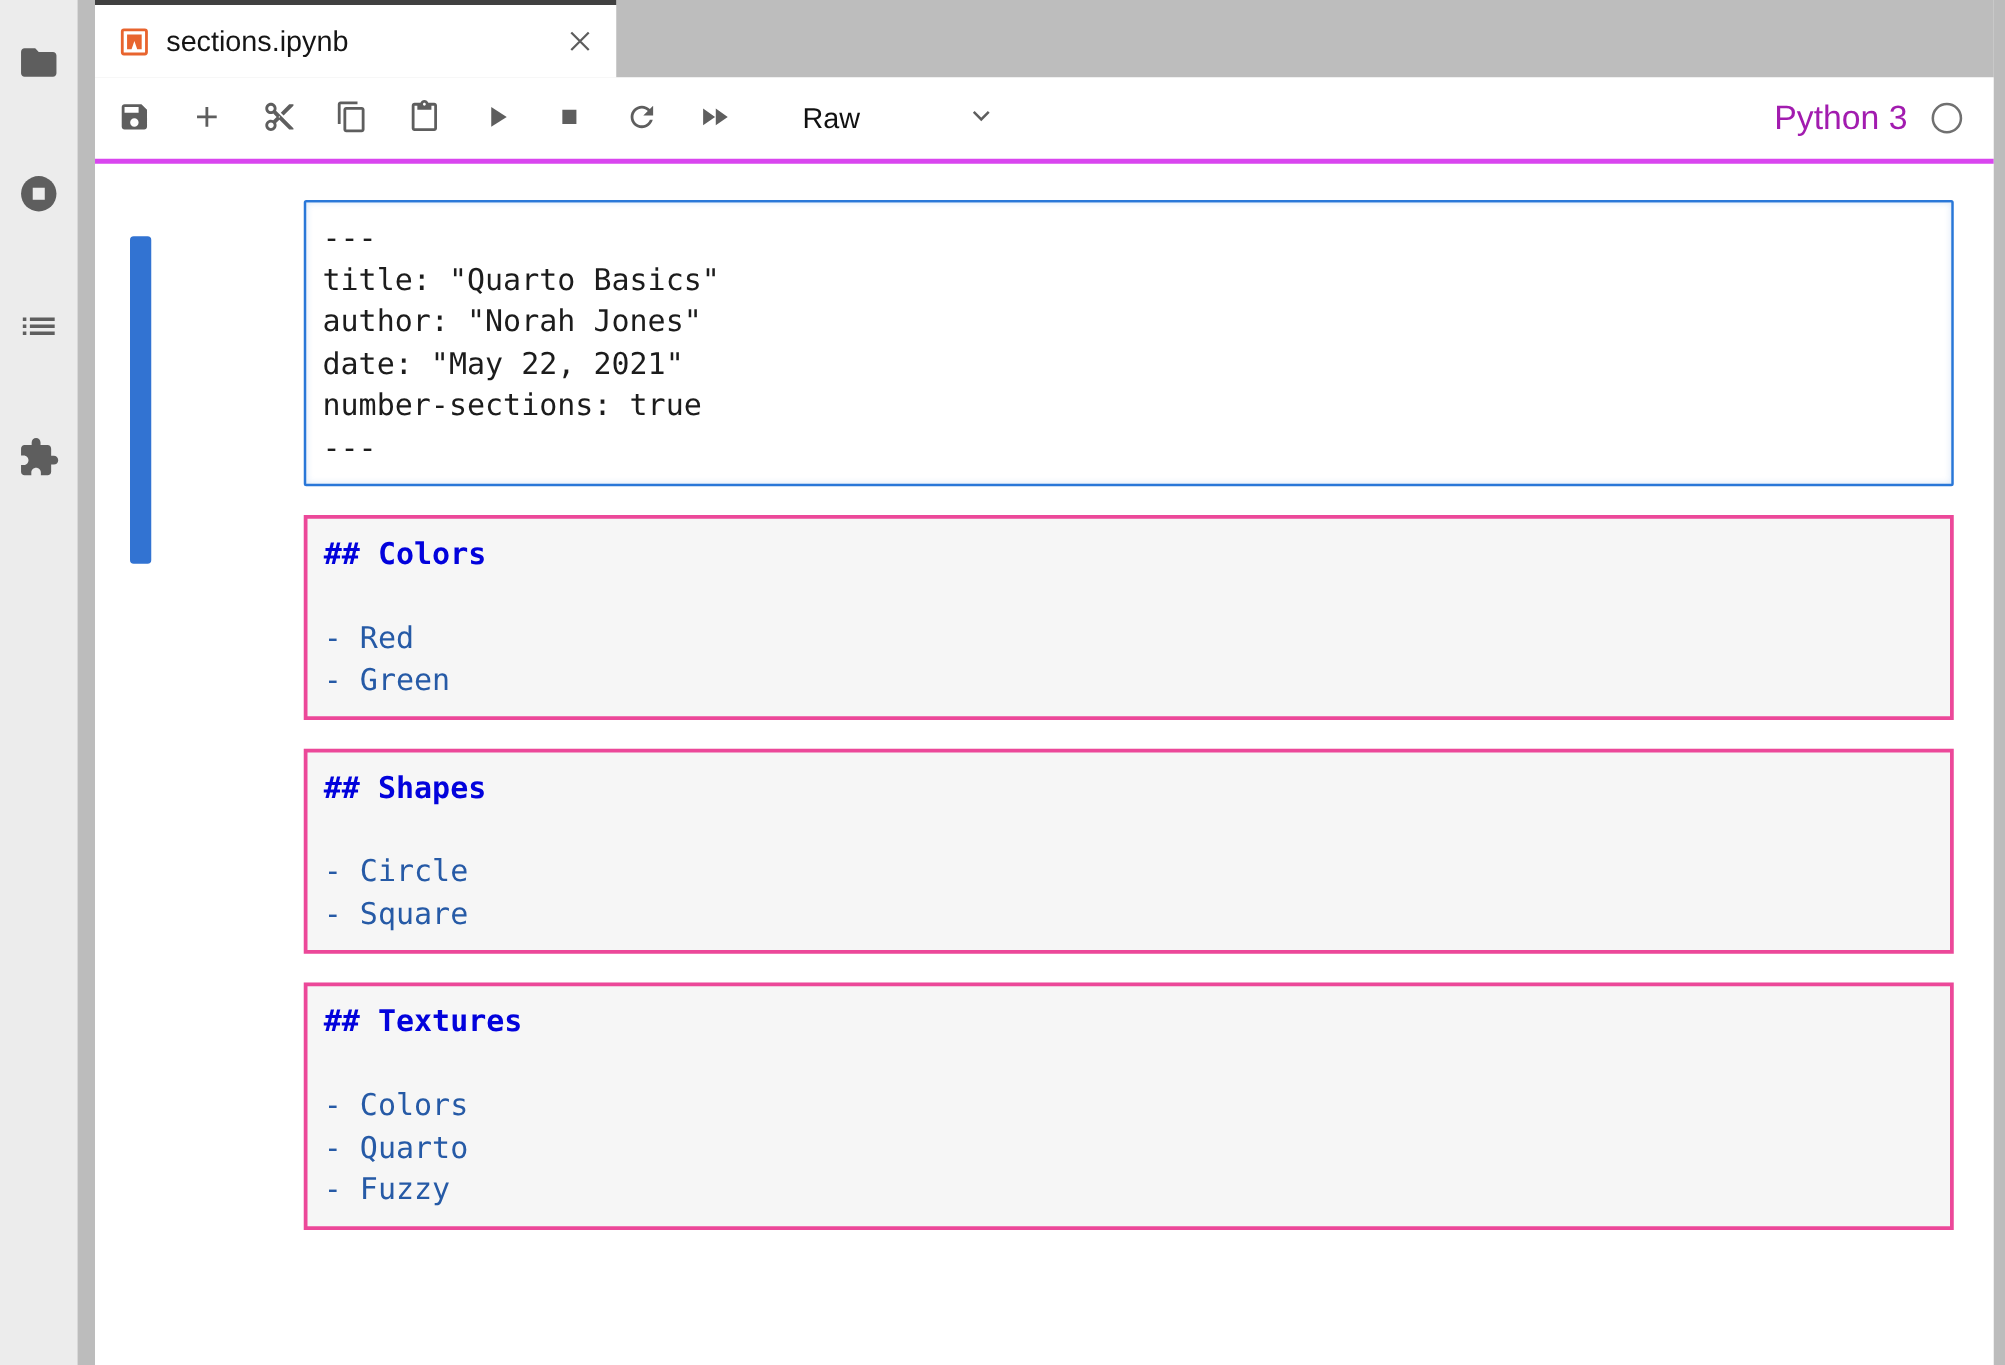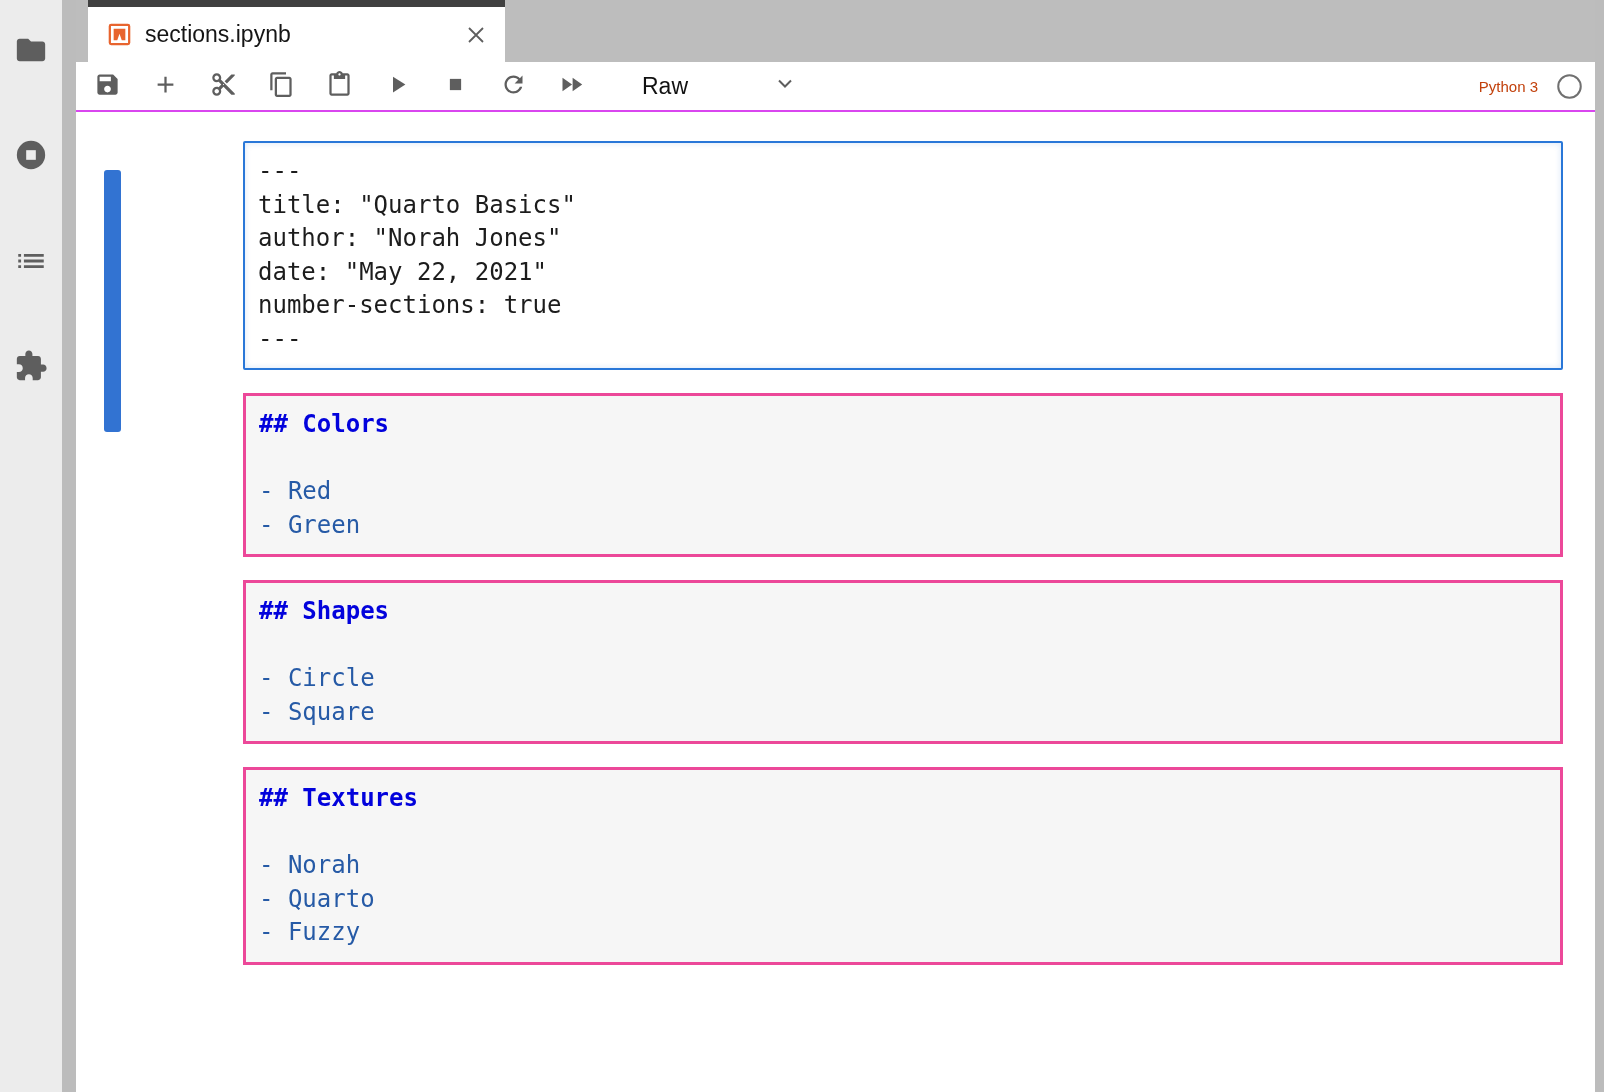--- a/index.html
+++ b/index.html
@@ -11,37 +11,37 @@
   .ab-icon{position:absolute;left:14px;width:34px;height:34px;display:flex;align-items:center;justify-content:center;}
   .ab-icon svg{width:34px;height:34px;}
   .side-divider{position:absolute;left:62px;top:0;width:14px;height:1092px;background:#BCBCBC;}
   .right-strip{position:absolute;left:1595px;top:0;width:9px;height:1092px;background:#BCBCBC;}
 
   
   .main{position:absolute;left:76px;top:0;width:1519px;height:1092px;background:#fff;}
 
   
   .tab-bar{height:62px;background:#BDBDBD;display:flex;align-items:flex-end;}
-  .tab{box-sizing:border-box;width:417px;height:62px;background:#ffffff;border-top:7px solid #404040;
-       display:flex;align-items:center;padding:0 14px 0 18px;margin-left:12px;}
+  .tab{box-sizing:border-box;width:417px;height:62px;background:#ffffff;border-top:4px solid #404040;
+       display:flex;align-items:center;padding:0 14px 0 18px;}
   .tab-icon svg{width:27px;height:27px;display:block;}
   .tab-title{margin-left:12px;font-size:23px;color:#151515;flex:1;}
   .tab-close{width:30px;height:30px;display:flex;align-items:center;justify-content:center;cursor:pointer;}
   .tab-close svg{width:24px;height:24px;}
 
   
-  .toolbar{box-sizing:border-box;height:50px;background:#fff;border-bottom:2px solid #d946ef;
-           display:flex;align-items:center;padding:0 12px 0 2px;}
+  .toolbar{box-sizing:border-box;height:69px;background:#fff;border-bottom:4px solid #d946ef;
+           display:flex;align-items:center;padding:0 24px 0 2px;}
   .tb-btn{width:58px;height:46px;display:flex;align-items:center;justify-content:center;cursor:pointer;background:none;border:none;padding:0;}
   .tb-btn svg{width:27px;height:27px;}
   .cell-type-select{margin-left:42px;width:155px;display:flex;align-items:center;justify-content:space-between;
                     font-size:23px;color:#111;cursor:pointer;}
   .cell-type-select svg{width:24px;height:24px;}
   .kernel-area{margin-left:auto;display:flex;align-items:center;gap:18px;}
-  .kernel-name{font-size:15px;color:#c2410c;}
+  .kernel-name{font-size:27px;color:#a21caf;}
   .kernel-status svg{width:27px;height:27px;display:block;}
 
   
   .notebook{position:relative;box-sizing:border-box;height:971px;background:#fff;
             padding:0 32px 0 167px;}
   .collapser{position:absolute;left:28px;top:29px;width:17px;height:262px;background:#3273D2;border-radius:3px;cursor:pointer;}
 
   .cell{box-sizing:border-box;font-family:"DejaVu Sans Mono", monospace;font-size:24px;}
   .cell .line{display:block;height:33.5px;line-height:33.5px;white-space:pre;}
   .cell-raw{margin-top:29px;background:#ffffff;border:2px solid #2977D8;border-radius:2px;
@@ -186,21 +186,21 @@
       <div class="cell cell-md">
         <span class="line md-h">## Shapes</span>
         <span class="line"></span>
         <span class="line md-li">- Circle</span>
         <span class="line md-li">- Square</span>
       </div>
 
       <div class="cell cell-md">
         <span class="line md-h">## Textures</span>
         <span class="line"></span>
-        <span class="line md-li">- Norah</span>
+        <span class="line md-li">- Colors</span>
         <span class="line md-li">- Quarto</span>
         <span class="line md-li">- Fuzzy</span>
       </div>
     </div>
   </div>
 
   <div class="right-strip"></div>
 </div>
 
 </body></html>

